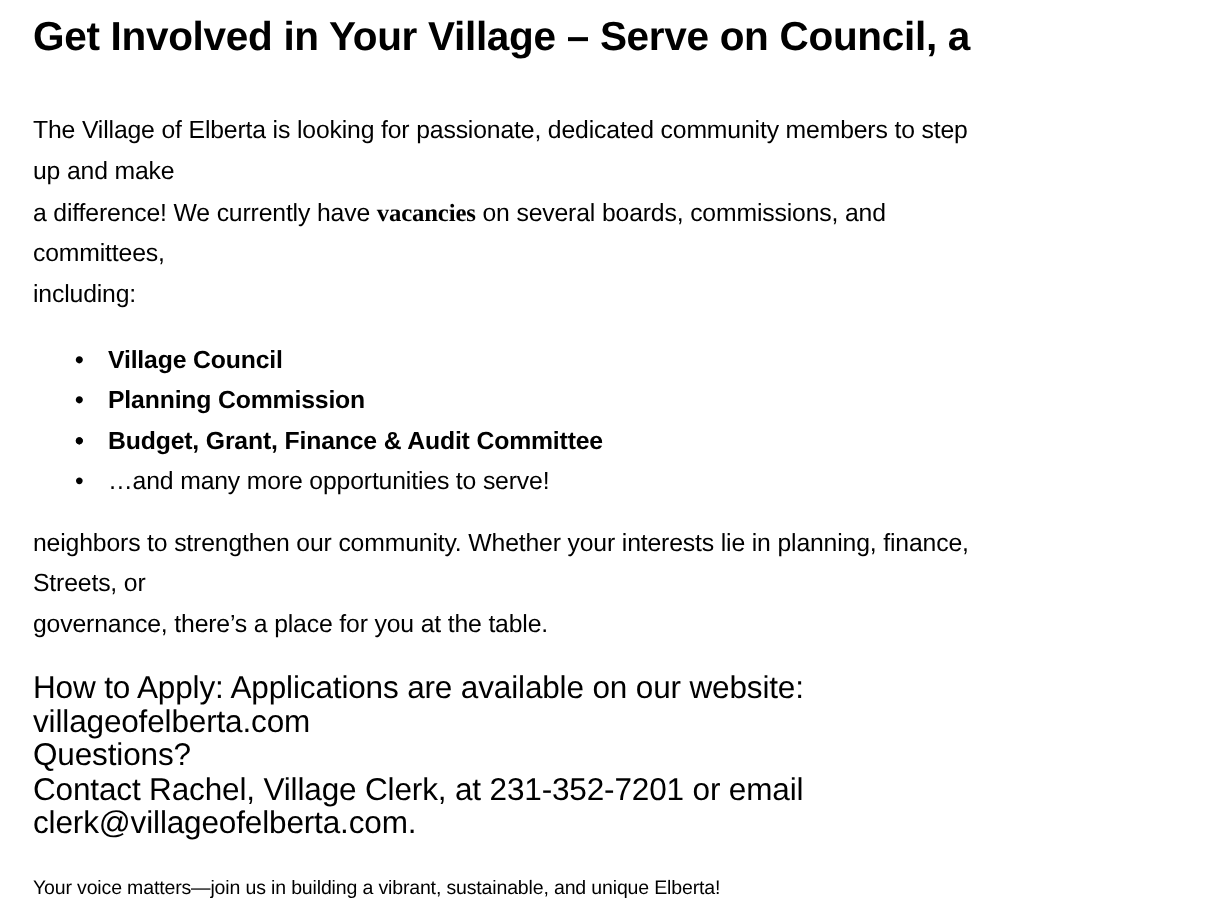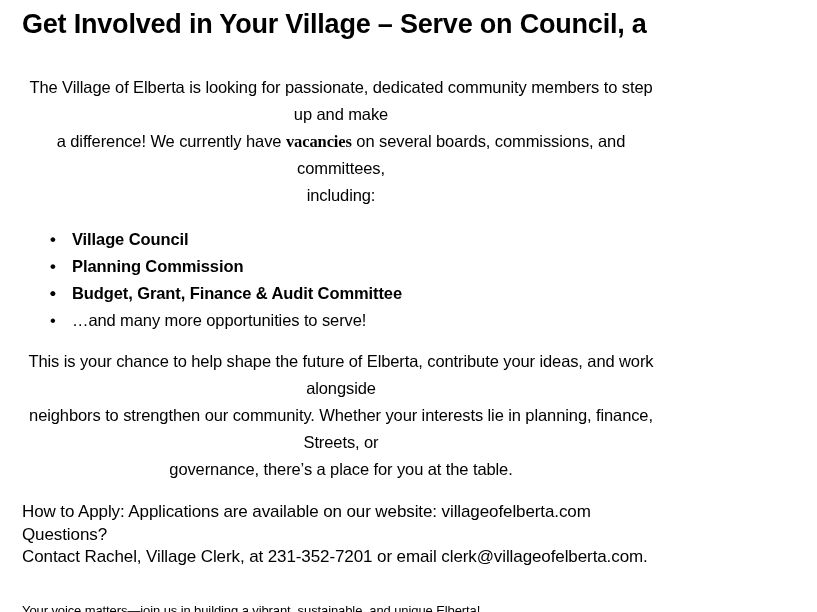--- a/index.html
+++ b/index.html
@@ -19,45 +19,44 @@
     font-size: 27px;
     line-height: 45px;
     font-weight: 700;
     letter-spacing: -0.2px;
     margin-bottom: 27px;
   }
   .para {
     font-size: 16.5px;
     line-height: 27px;
     letter-spacing: -0.1px;
-    text-align: center;
   }
   .intro { margin-bottom: 17px; }
   .vacancy-list {
     list-style: none;
     padding-left: 50px;
     margin-bottom: 14px;
     font-size: 16.5px;
     line-height: 27px;
     letter-spacing: -0.1px;
   }
   .vacancy-list li { position: relative; }
   .vacancy-list li .bullet {
     position: absolute;
     left: -22px;
     top: 0;
     font-size: 16.5px;
   }
   .vacancy-list li.bold { font-weight: 700; }
   .body-par { margin-bottom: 18px; }
   .contact {
-    font-size: 17px;
+    font-size: 21px;
     line-height: 22.5px;
     letter-spacing: -0.1px;
-    margin-bottom: 28px;
+    margin-bottom: 17px;
   }
   .closing {
     font-size: 13px;
     line-height: 27px;
     letter-spacing: -0.1px;
   }
   .bold-inline { font-weight: 700; font-family: Liberation Serif, serif; }
 </style>
 </head>
 <body>
@@ -76,21 +75,20 @@
 
   <ul class="vacancy-list">
     <li class="bold"><span class="bullet">•</span><span>Village Council</span></li>
     <li class="bold"><span class="bullet">•</span><span>Planning Commission</span></li>
     <li class="bold"><span class="bullet">•</span></li>
     <li class="bold"><span class="bullet">•</span><span>Budget, Grant, Finance &amp; Audit Committee</span></li>
     <li><span class="bullet">•</span><span>…and many more opportunities to serve!</span></li>
   </ul>
 
   <div class="para body-par">
-    <div>This is your chance to help shape the future of Elberta, contribute your ideas, and work alongside</div>
     <div>neighbors to strengthen our community. Whether your interests lie in planning, finance, Streets, or</div>
     <div>governance, there’s a place for you at the table.</div>
   </div>
 
   <div class="contact">
     <div>How to Apply: Applications are available on our website: villageofelberta.com</div>
     <div>Questions?</div>
     <div>Contact Rachel, Village Clerk, at 231-352-7201 or email clerk@villageofelberta.com.</div>
   </div>
 

